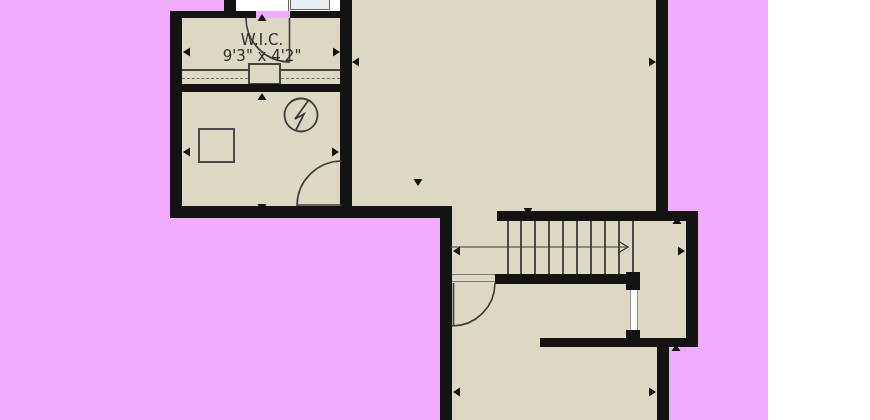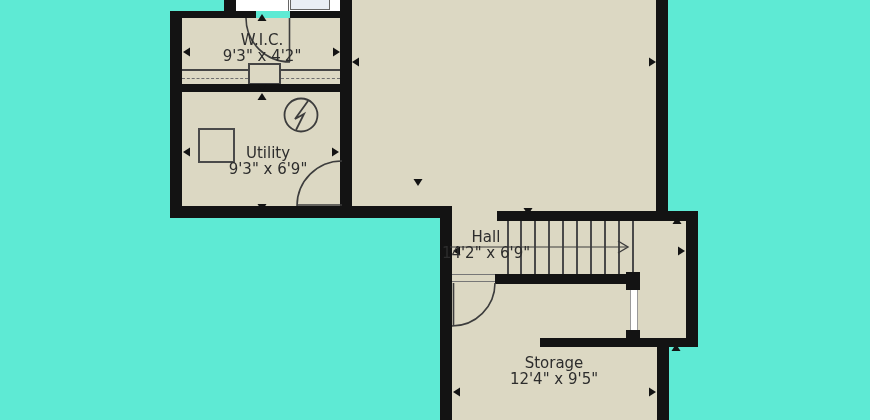--- a/index.html
+++ b/index.html
@@ -1,16 +1,16 @@
 <!DOCTYPE html>
 <html><head>
 <meta charset="utf-8">
 <style>
   html,body{margin:0;padding:0;background:#ffffff;}
-  .stage{position:relative;width:870px;height:420px;background:#5eead4;overflow:hidden;
+  .stage{position:relative;width:768px;height:420px;background:#f0abfc;overflow:hidden;
          font-family:"DejaVu Sans","Liberation Sans",sans-serif;}
   .p{position:absolute;}
   .floor{background:#dcd8c3;}
   .wall{background:#131313;}
   .tl{background:#454545;}
   .dash{height:0;border-top:1px dashed #6e6e6e;}
   .tread{width:2px;top:221px;height:53px;background:#4a4a4a;}
   .room-label{position:absolute;transform:translate(-50%,-50%);text-align:center;
               color:#2d2d2d;font-size:15px;line-height:15.5px;white-space:nowrap;}
   .overlay{position:absolute;left:0;top:0;pointer-events:none;}
@@ -111,26 +111,14 @@
       <path d="M453 392 l7 -4.5 v9 Z"></path>
       <path d="M656 392 l-7 -4.5 v9 Z"></path>
       <path d="M676 344 l-4.5 7 h9 Z"></path>
     </g>
   </svg>
 
   <div class="room-label" style="left:262px;top:48px;">
     <div>W.I.C.</div>
     <div>9'3" x 4'2"</div>
   </div>
-  <div class="room-label" style="left:268px;top:161px;">
-    <div>Utility</div>
-    <div>9'3" x 6'9"</div>
-  </div>
-  <div class="room-label" style="left:486px;top:245px;">
-    <div>Hall</div>
-    <div>14'2" x 6'9"</div>
-  </div>
-  <div class="room-label" style="left:554px;top:371px;">
-    <div>Storage</div>
-    <div>12'4" x 9'5"</div>
-  </div>
 
 </div>
 
 </body></html>

